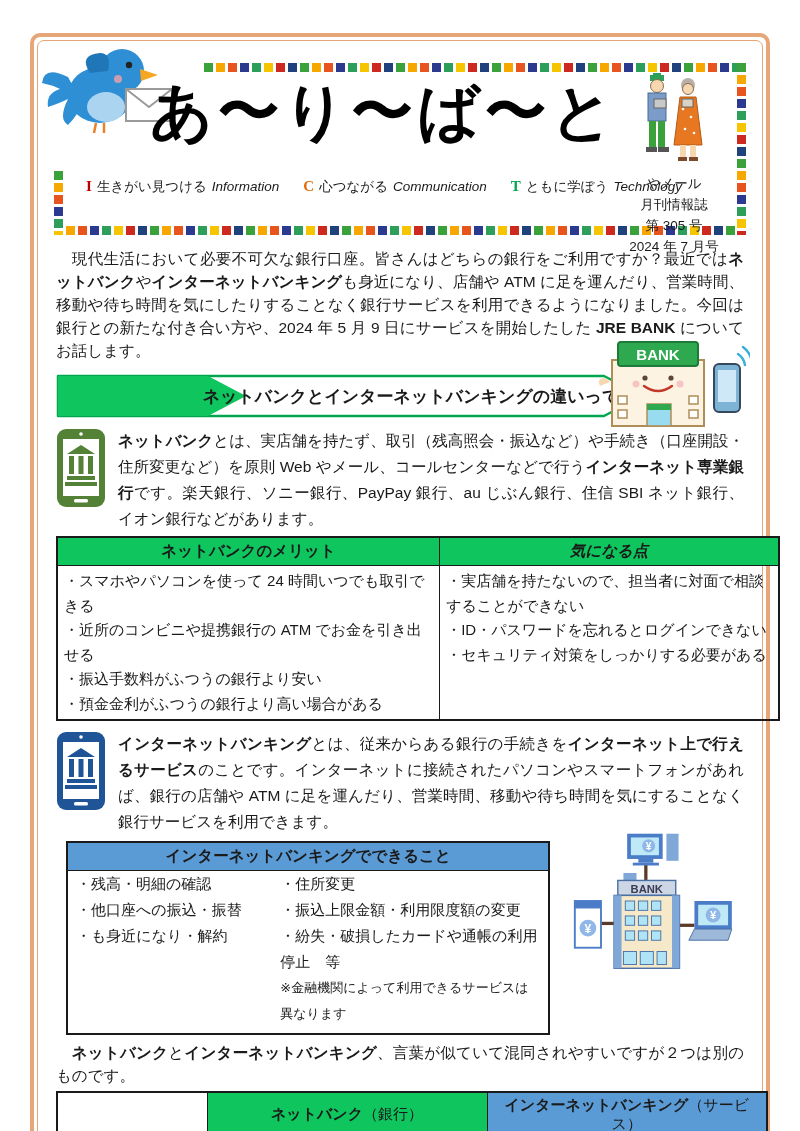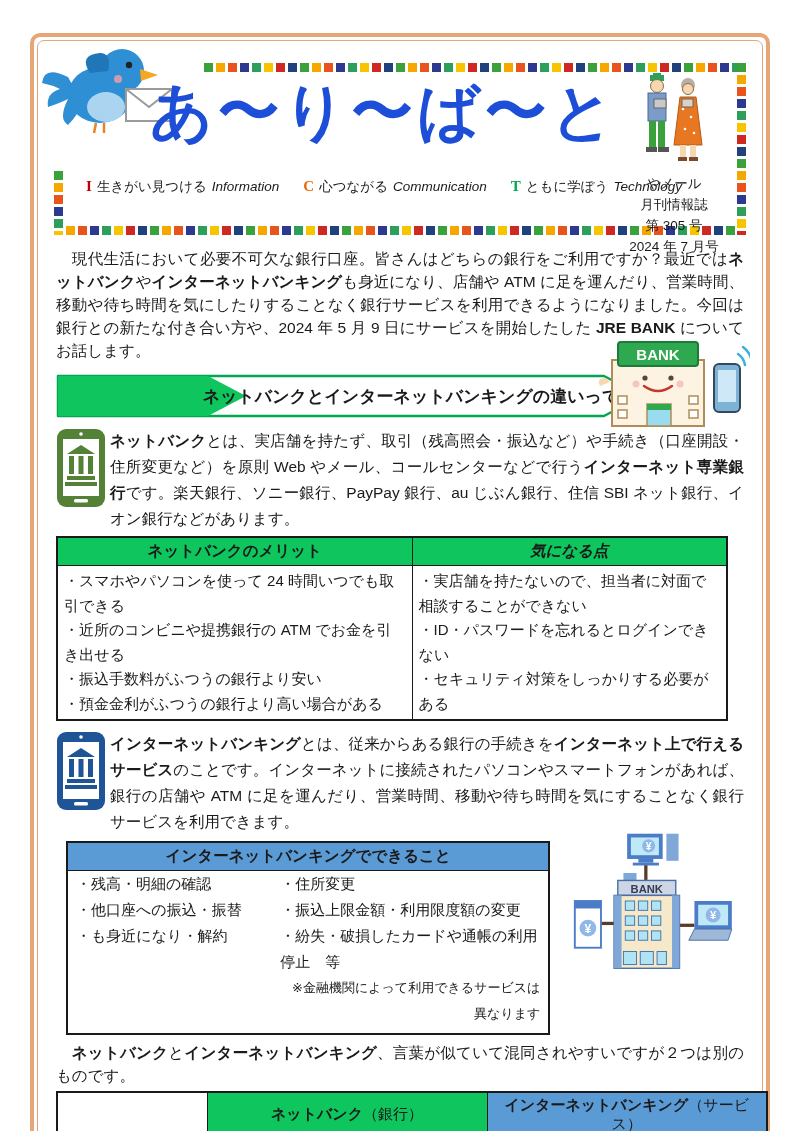--- a/index.html
+++ b/index.html
@@ -20,57 +20,57 @@
       #3ba13b 0 9px,#fff 9px 12px,#f6a800 12px 21px,#fff 21px 24px,
       #e8541e 24px 33px,#fff 33px 36px,#2b3990 36px 45px,#fff 45px 48px,
       #2e9e5b 48px 57px,#fff 57px 60px,#f6c500 60px 69px,#fff 69px 72px,
       #ce2920 72px 81px,#fff 81px 84px,#20427c 84px 93px,#fff 93px 96px); }
   .sq-top    { top:0; left:150px; right:0; }
   .sq-bottom { bottom:0; left:0; right:0; }
   .sq-left   { left:0; top:108px; bottom:0; }
   .sq-right  { right:0; top:0; bottom:0; }
   .bird { position:absolute; left:-16px; top:-26px; }
   .mast-main { position:absolute; left:60px; top:16px; width:540px; text-align:center; }
-  .news-title { font-size:62px; font-weight:bold; color:#1d4ed8; letter-spacing:4px; line-height:1.05; }
+  .news-title { font-size:62px; font-weight:bold; color:#000000; letter-spacing:4px; line-height:1.05; }
   .ict-line { margin-top:34px; font-size:13.5px; display:flex; justify-content:center; gap:24px; white-space:nowrap; }
   .ict-item { display:flex; gap:5px; align-items:baseline; }
   .ict-letter { font-family:"Liberation Serif","DejaVu Serif",serif; font-weight:bold; font-size:15px; }
   .ict-i .ict-letter { color:#c00000; } .ict-c .ict-letter { color:#e36c0a; } .ict-t .ict-letter { color:#00a650; }
   .ict-en { font-style:italic; }
   .mast-right { position:absolute; right:16px; top:10px; width:112px; text-align:center; }
   .pub-lines { margin-top:4px; font-size:13.5px; line-height:21px; }
 
   
   .para { font-size:15.5px; line-height:23px; text-align:justify; margin:12px 2px 0; }
   .b { font-weight:bold; }
 
   
   .banner-row { position:relative; margin:12px 0 0 2px; height:46px; }
   .banner-text { position:absolute; left:196px; top:1px; width:352px; height:42px;
     display:flex; align-items:center; justify-content:center; font-weight:bold; font-size:17px; white-space:nowrap; }
   .bank-illus { position:absolute; right:-4px; top:-40px; }
 
   
-  .icon-para { display:flex; gap:4px; margin:8px 2px 0; align-items:flex-start; }
+  .icon-para { display:flex; gap:12px; margin:8px 2px 0; align-items:flex-start; }
   .icon-para .para-text { flex:1; font-size:15.5px; line-height:26px; text-align:justify; margin:0; }
 
   
   table { border-collapse:collapse; table-layout:fixed; }
-  .t1 { width:672px; margin:4px 2px 0; border:2px solid #1a1a1a; }
+  .t1 { width:724px; margin:4px 2px 0; border:2px solid #1a1a1a; }
   .t1 th { border:1.5px solid #1a1a1a; background:#0ec55e; font-size:15.5px; padding:3px 2px; }
   .t1 td { border:1.5px solid #1a1a1a; vertical-align:top; padding:3px 6px 3px; font-size:15px; line-height:24.5px; }
   .t1 .c1 { width:53%; } .t1 .c2 { width:47%;font-style:italic; }
 
   .row2 { display:flex; margin:6px 12px 0; align-items:flex-start; }
   .services-box { width:518px; border:2px solid #1a1a1a; }
   .services-head { background:#5b9bd5; font-weight:bold; text-align:center; font-size:15.5px;
     padding:3px 0; border-bottom:1.5px solid #1a1a1a; }
   .services-body { display:flex; padding:0 8px 6px; font-size:15px; line-height:26px; }
   .sv-left { width:44%; } .sv-right { width:56%; }
-  .sv-note { font-size:13px;text-align:right; }
+  .sv-note { font-size:13px; }
   .net-illus { margin:-14px 0 0 8px; }
 
   .t3 { width:712px; margin:4px 2px 0; border:2px solid #1a1a1a; text-align:center; }
   .t3 th, .t3 td { border:1.5px solid #1a1a1a; font-size:15px; padding:2.5px 2px; font-weight:normal; }
   .t3 .lab { width:150px; }
   .t3 .h-net { background:#0ec55e; } .t3 .h-ib { background:#5b9bd5; }
   .t3 .sub { font-weight:normal; }
 </style>
 </head>
 <body>

